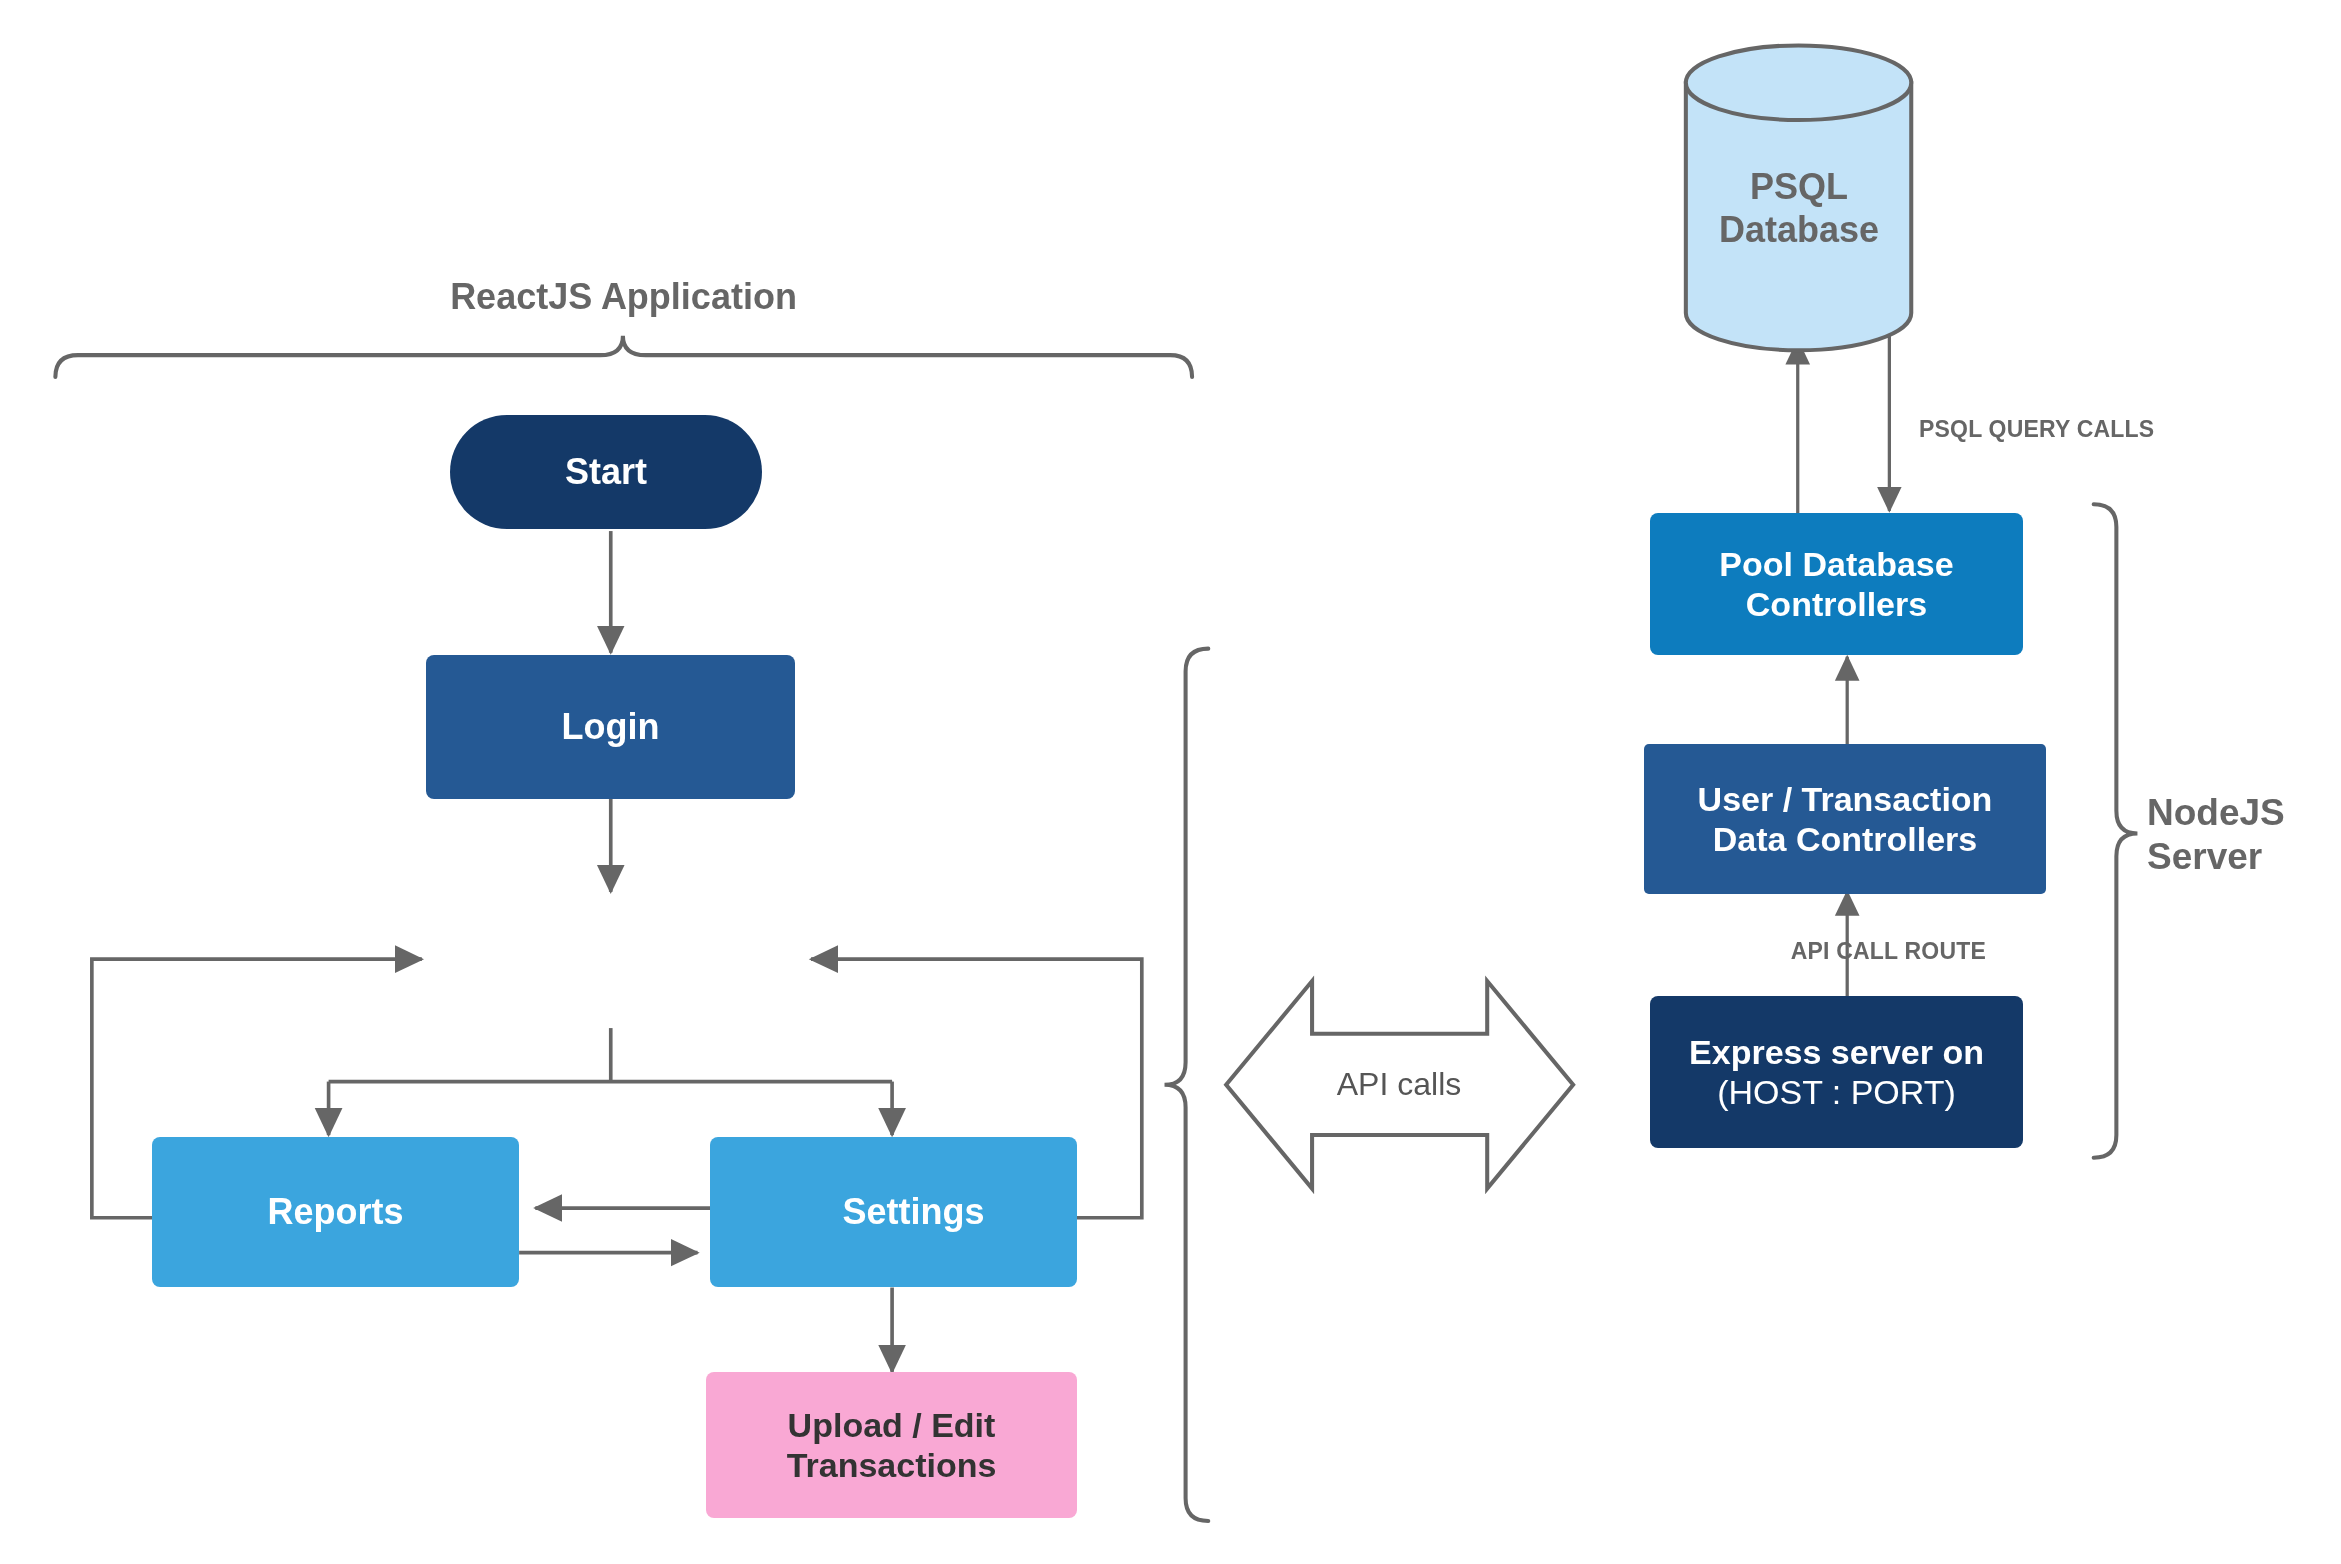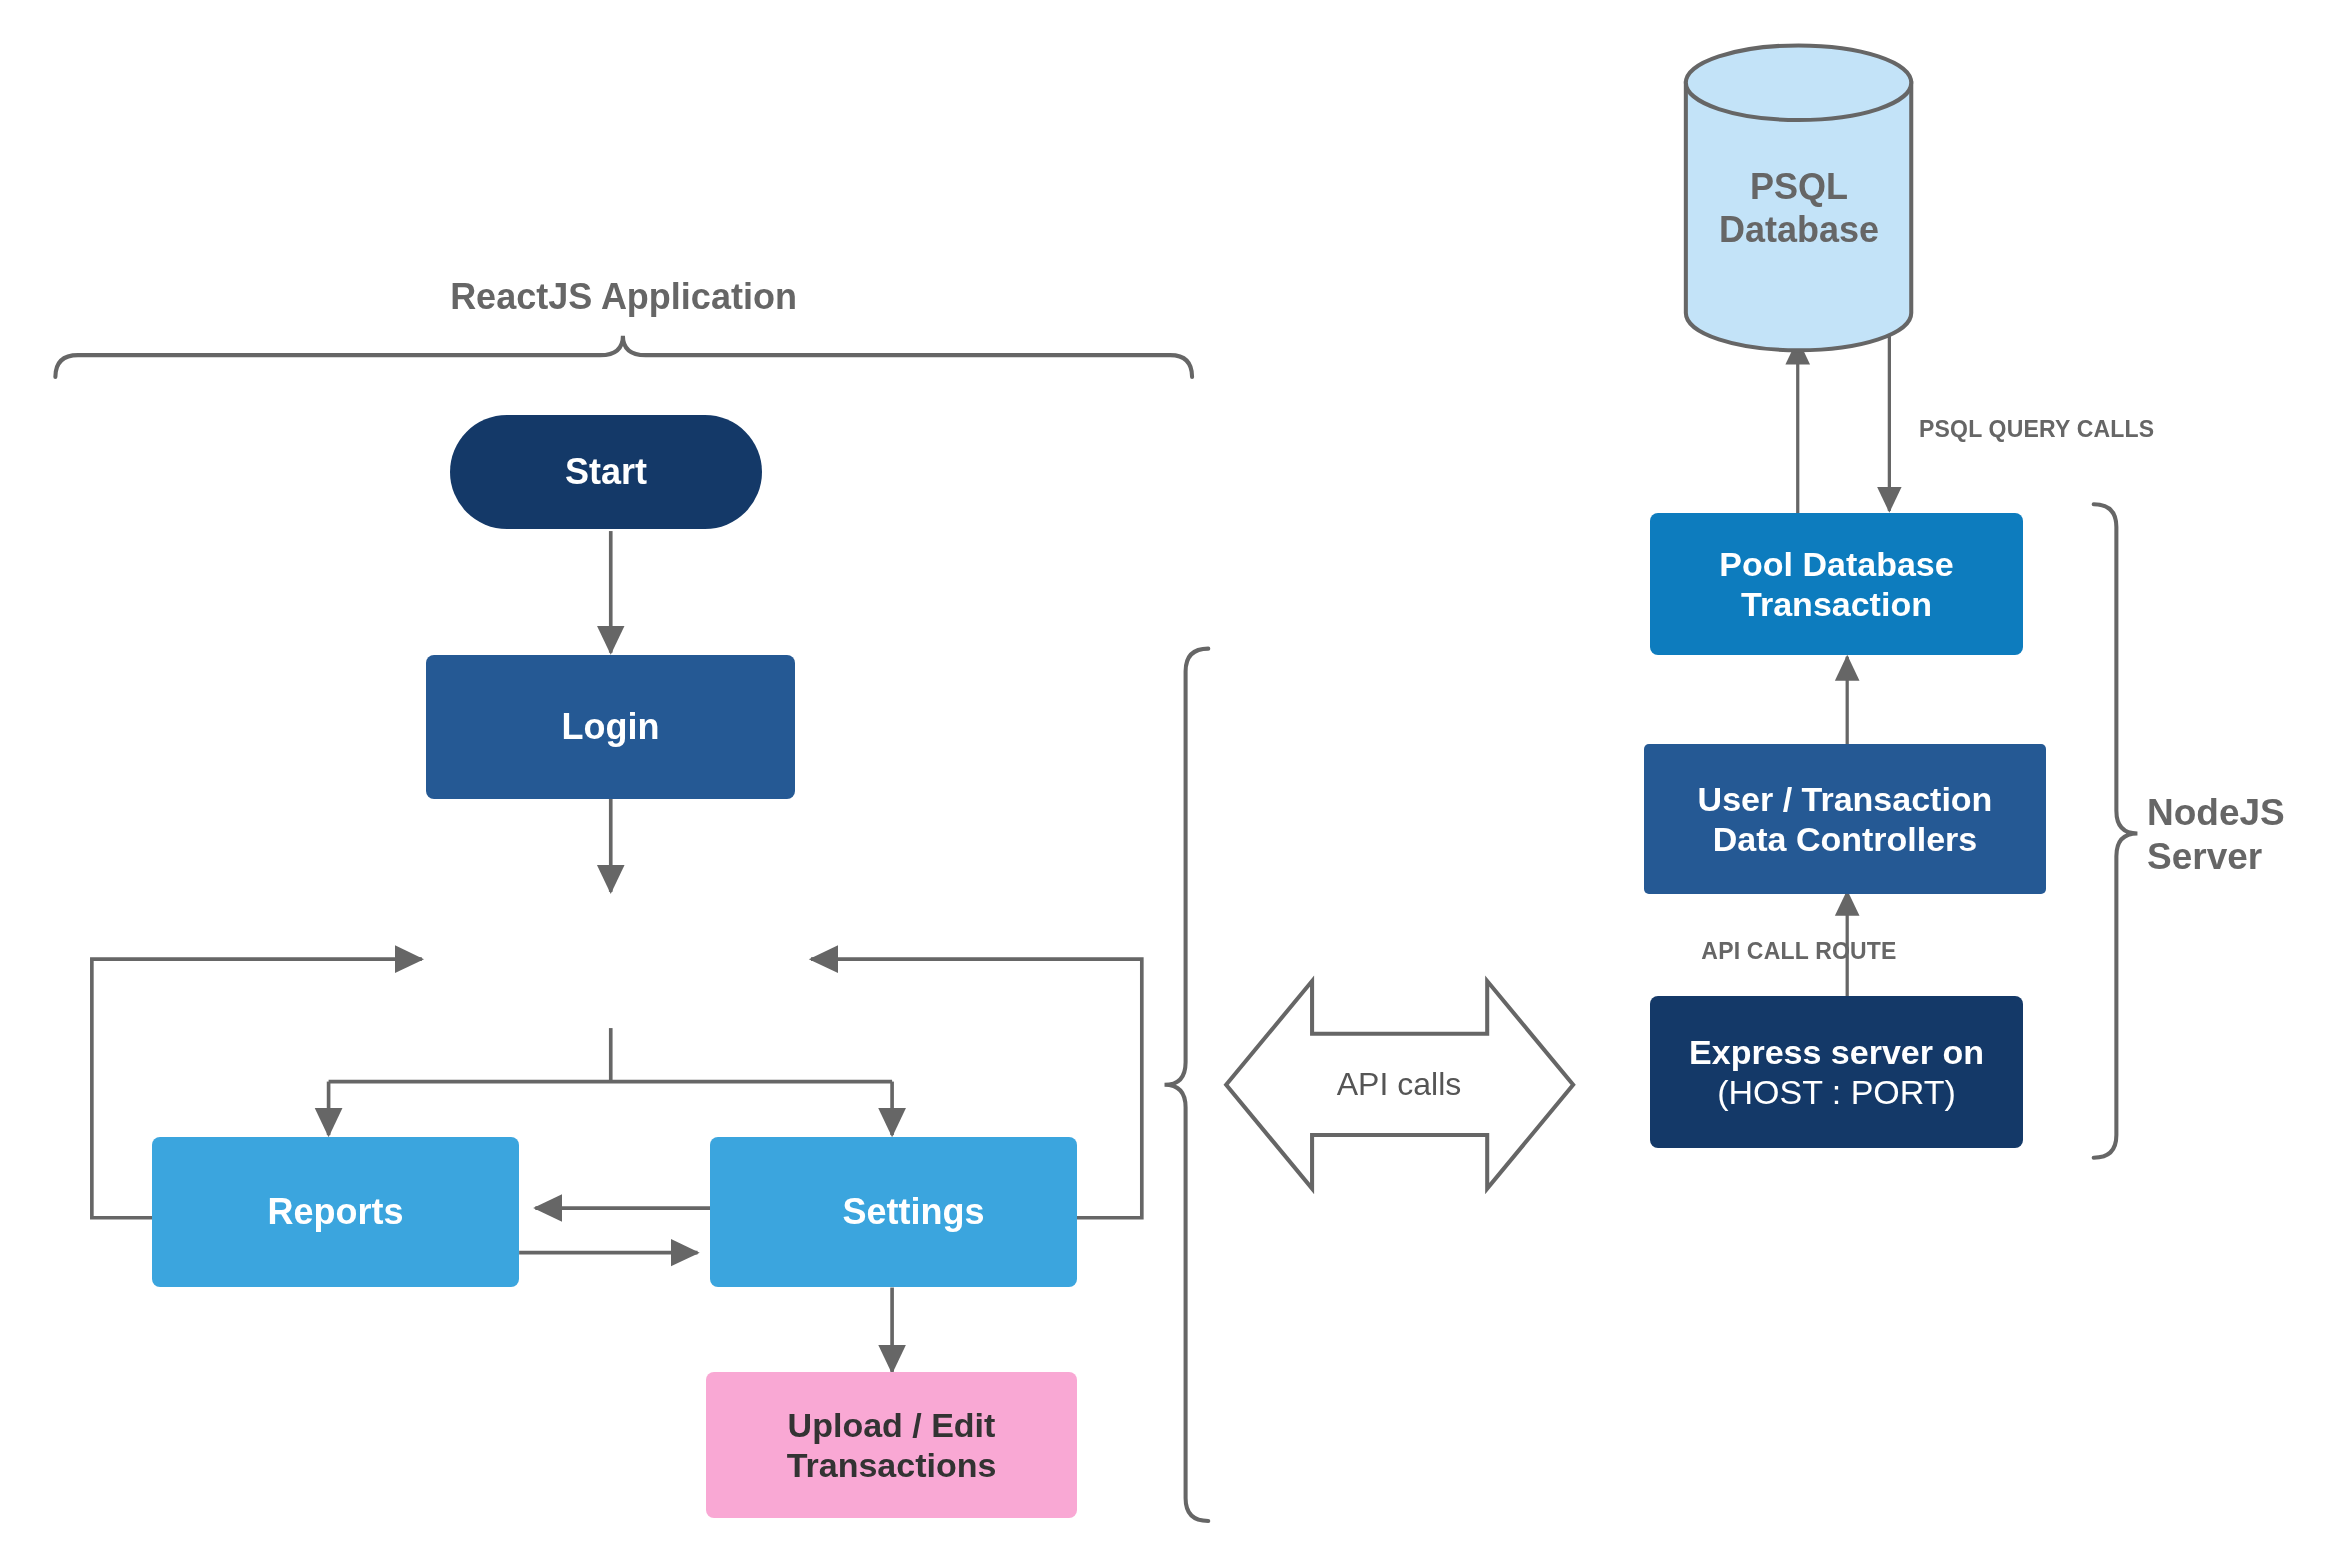--- a/index.html
+++ b/index.html
@@ -202,38 +202,38 @@
 
   <div class="db-cyl" style="left:1684px; top:45px; width:230px; height:305px;">
     <div class="db-label">
       <span>PSQL</span>
       <span>Database</span>
     </div>
   </div>
 
   <div class="node n-pool" style="left:1650px; top:513px; width:373px; height:142px; flex-direction:column;">
     <span class="lbl">Pool Database</span>
-    <span class="lbl">Transaction</span>
+    <span class="lbl">Controllers</span>
   </div>
 
   <div class="node n-controllers" style="left:1644px; top:744px; width:402px; height:150px; flex-direction:column;">
     <span class="lbl">User / Transaction</span>
     <span class="lbl">Data Controllers</span>
   </div>
 
   <div class="node n-express" style="left:1650px; top:996px; width:373px; height:152px; flex-direction:column;">
     <span class="lbl">Express server on</span>
     <span class="sub">(HOST : PORT)</span>
   </div>
 
   <div class="caption cap-react" style="left:380px; top:276px; width:487px;">ReactJS Application</div>
 
   <div class="caption cap-node" style="left:2147px; top:791px; width:187px; text-align:left;">NodeJS
 Server</div>
 
   <div class="caption cap-edge" style="left:1919px; top:416px; width:292px; text-align:left;">PSQL QUERY CALLS</div>
 
-  <div class="caption cap-edge" style="left:1665px; top:938px; width:268px; text-align:center;">API CALL ROUTE</div>
+  <div class="caption cap-edge" style="left:1718px; top:938px; width:268px; text-align:right;">API CALL ROUTE</div>
 
   <div class="caption cap-api" style="left:1310px; top:1066px; width:178px;">API calls</div>
 
 </div>
 
 
 </body></html>

